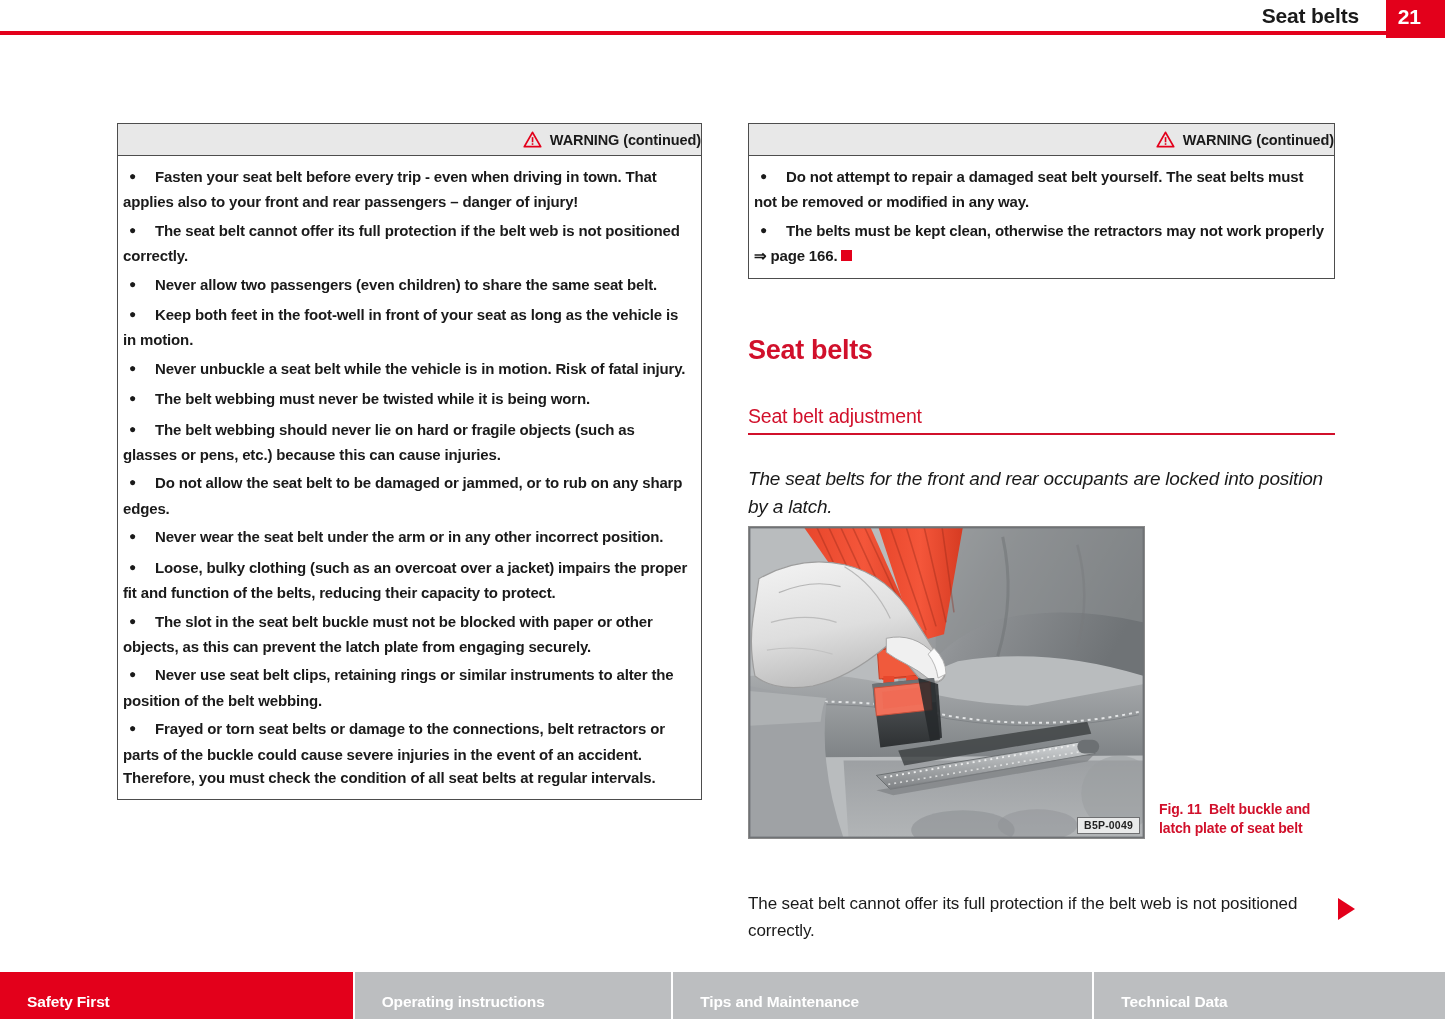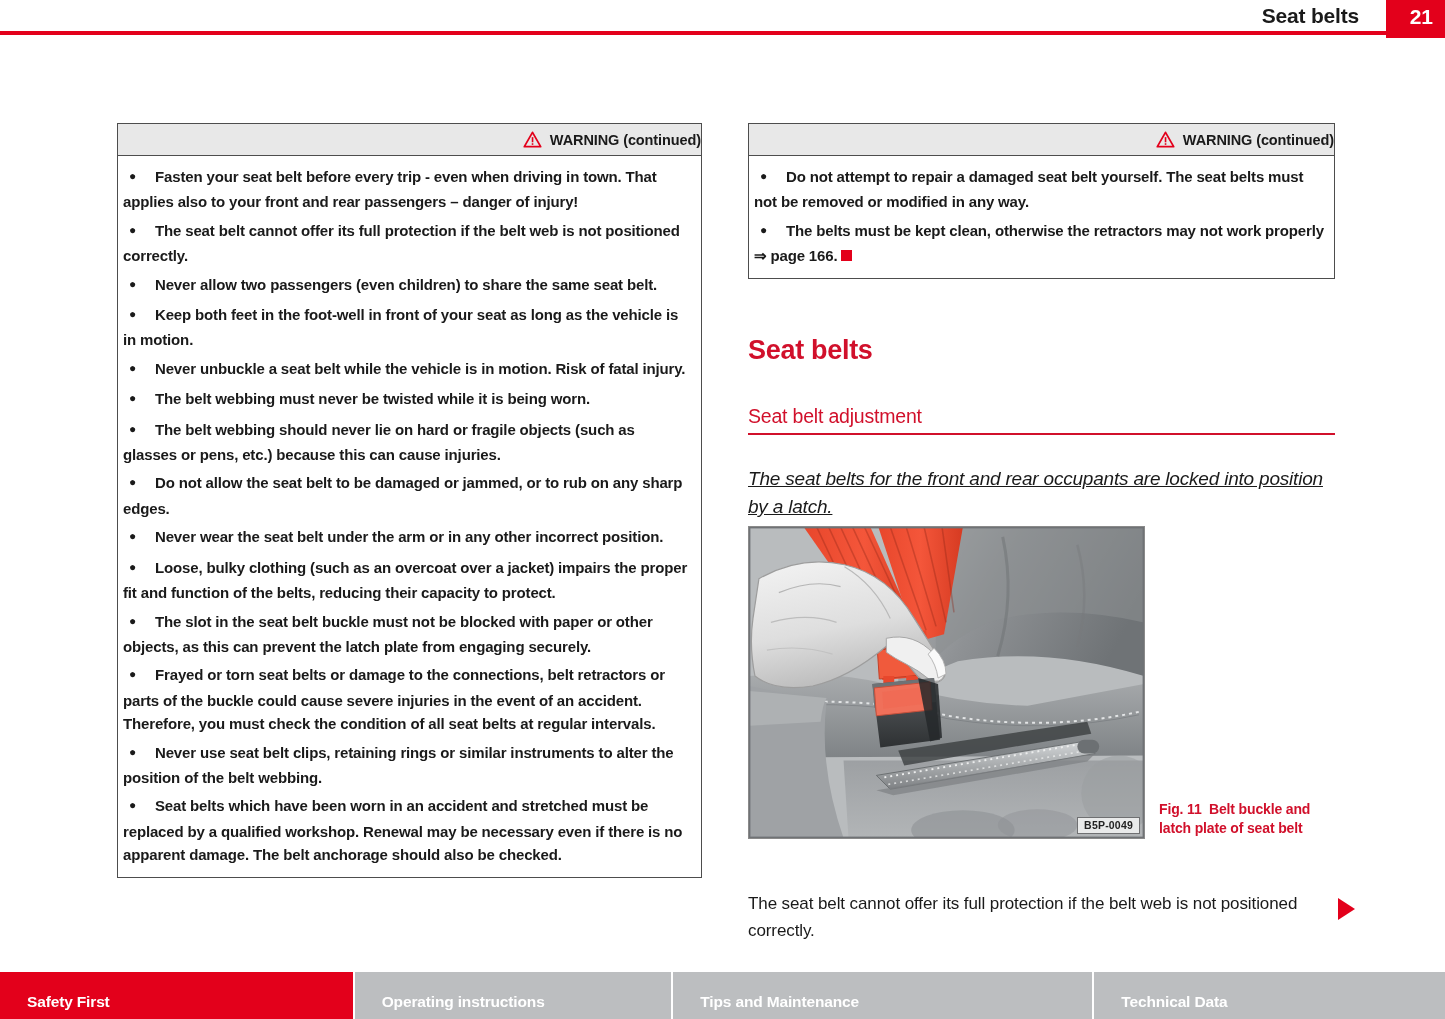--- a/index.html
+++ b/index.html
@@ -35,21 +35,21 @@
   .header-pagebox {
     position: absolute;
     right: 0;
     top: 0;
     width: 59px;
     height: 38px;
     background: #e3001b;
   }
   .header-pagenum {
     position: absolute;
-    right: 12px;
+    right: 24px;
     top: 5px;
     font-size: 21px;
     font-weight: bold;
     color: #ffffff;
   }
   .header-rule {
     position: absolute;
     left: 0;
     top: 31px;
     width: 1386px;
@@ -171,21 +171,20 @@
   .lead-text {
     position: absolute;
     left: 0;
     top: 323px;
     width: 587px;
     font-size: 19px;
     font-style: italic;
     line-height: 28px;
     color: #1a1a1a;
     letter-spacing: -0.2px;
-    text-decoration: underline;
   }
 
   
   .figure-wrap {
     position: absolute;
     left: 0;
     top: 403px;
     width: 397px;
     height: 313px;
   }
@@ -299,23 +298,22 @@
       <p class="warn-item"><span class="blt"></span><span>The seat belt cannot offer its full protection if the belt web is not positioned correctly.</span></p>
       <p class="warn-item"><span class="blt"></span><span>Never allow two passengers (even children) to share the same seat belt.</span></p>
       <p class="warn-item"><span class="blt"></span><span>Keep both feet in the foot-well in front of your seat as long as the vehicle is in motion.</span></p>
       <p class="warn-item"><span class="blt"></span><span>Never unbuckle a seat belt while the vehicle is in motion. Risk of fatal injury.</span></p>
       <p class="warn-item"><span class="blt"></span><span>The belt webbing must never be twisted while it is being worn.</span></p>
       <p class="warn-item"><span class="blt"></span><span>The belt webbing should never lie on hard or fragile objects (such as glasses or pens, etc.) because this can cause injuries.</span></p>
       <p class="warn-item"><span class="blt"></span><span>Do not allow the seat belt to be damaged or jammed, or to rub on any sharp edges.</span></p>
       <p class="warn-item"><span class="blt"></span><span>Never wear the seat belt under the arm or in any other incorrect position.</span></p>
       <p class="warn-item"><span class="blt"></span><span>Loose, bulky clothing (such as an overcoat over a jacket) impairs the proper fit and function of the belts, reducing their capacity to protect.</span></p>
       <p class="warn-item"><span class="blt"></span><span>The slot in the seat belt buckle must not be blocked with paper or other objects, as this can prevent the latch plate from engaging securely.</span></p>
+      <p class="warn-item"><span class="blt"></span><span>Never use seat belt clips, retaining rings or similar instruments to alter the position of the belt webbing.</span></p>
       <p class="warn-item"><span class="blt"></span><span>Frayed or torn seat belts or damage to the connections, belt retractors or parts of the buckle could cause severe injuries in the event of an accident. Therefore, you must check the condition of all seat belts at regular intervals.</span></p>
-      <p class="warn-item"><span class="blt"></span><span>Never use seat belt clips, retaining rings or similar instruments to alter the position of the belt webbing.</span></p>
-      <p class="warn-item"><span class="blt"></span><span>Seat belts which have been worn in an accident and stretched must be replaced by a qualified workshop. Renewal may be necessary even if there is no apparent damage. The belt anchorage should also be checked.</span></p>
     </div>
   </div>
 </div>
 
 <div class="col-right">
 
   <div class="warning-box">
     <div class="warning-head">
       <svg class="warn-icon" viewBox="0 0 22 20">
         <path d="M11 1.6 L20.6 18.4 L1.4 18.4 Z" fill="none" stroke="#e3001b" stroke-width="2.1" stroke-linejoin="round"></path>

